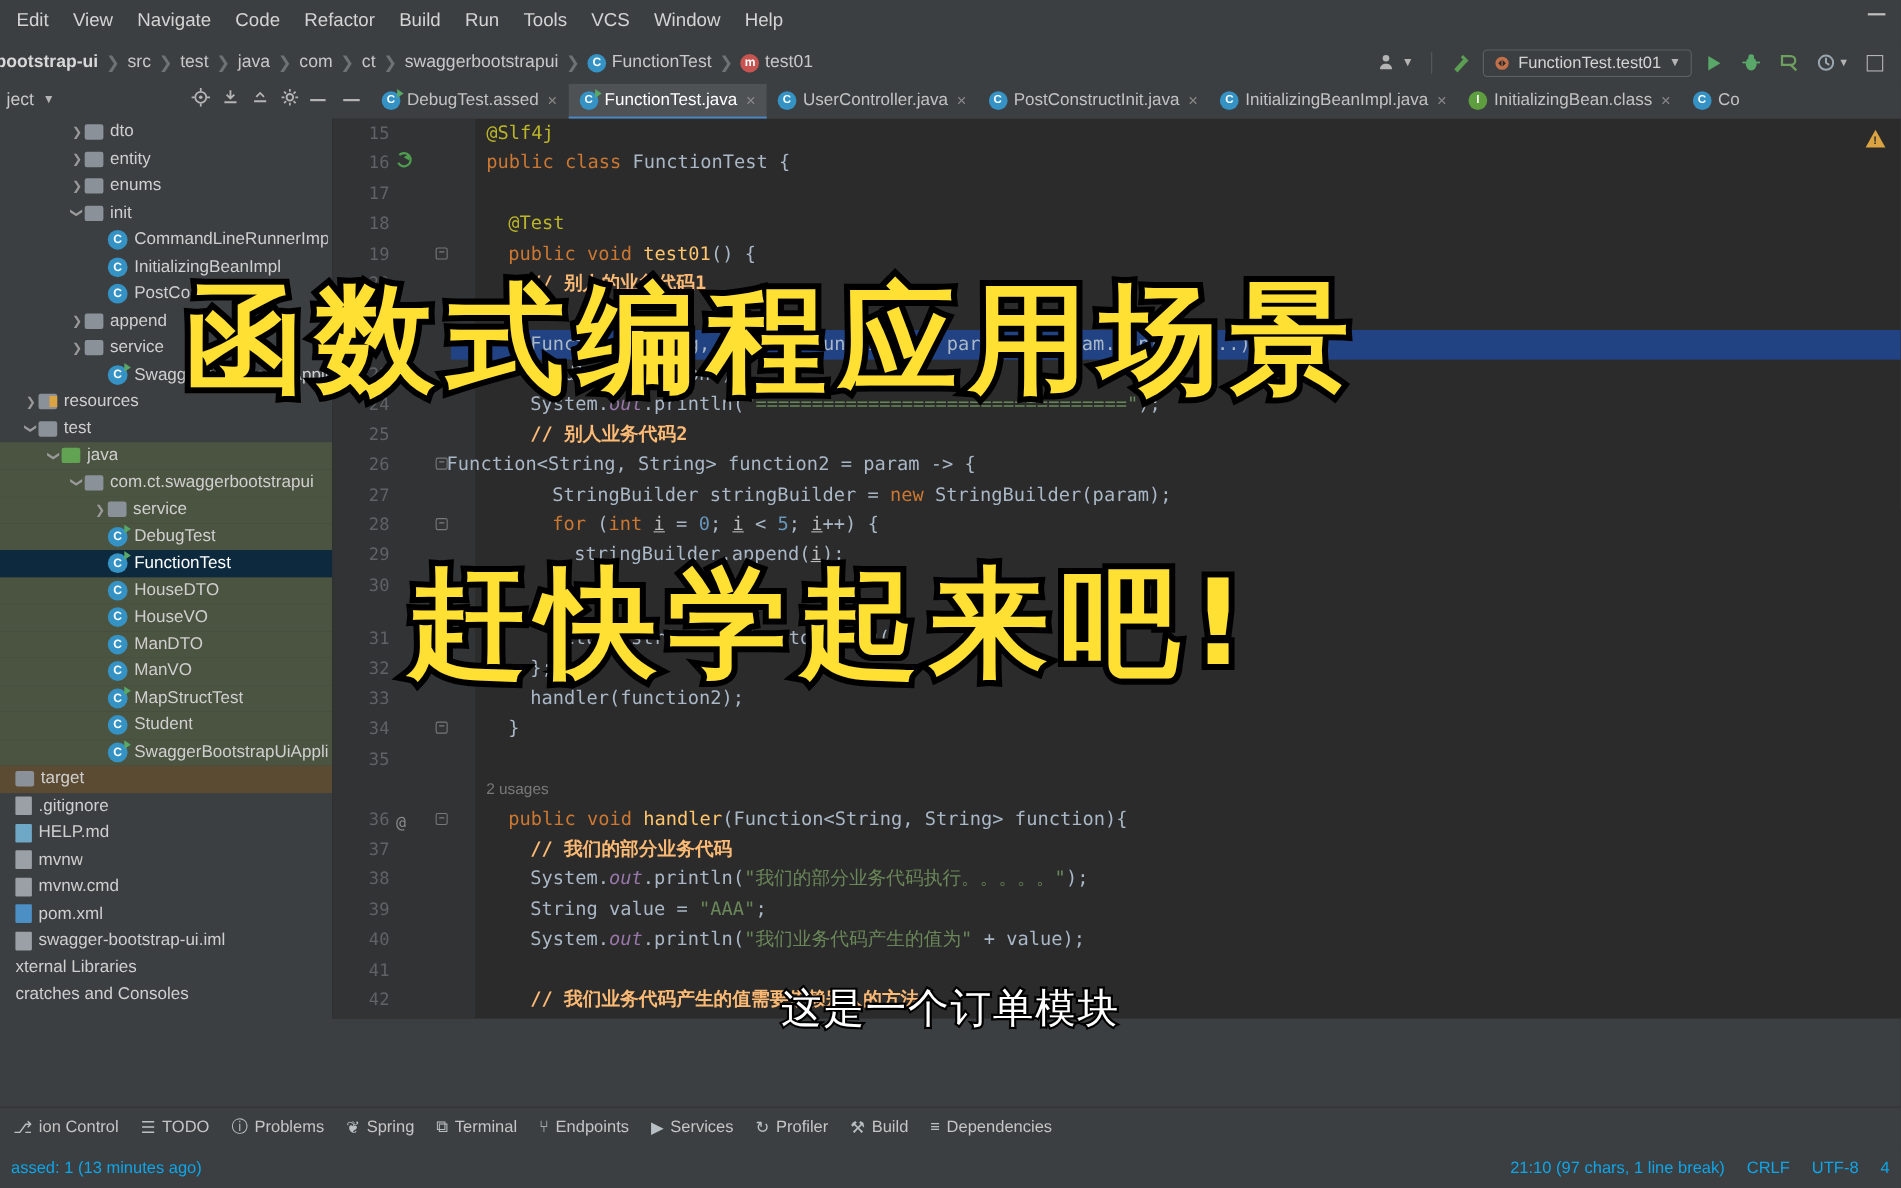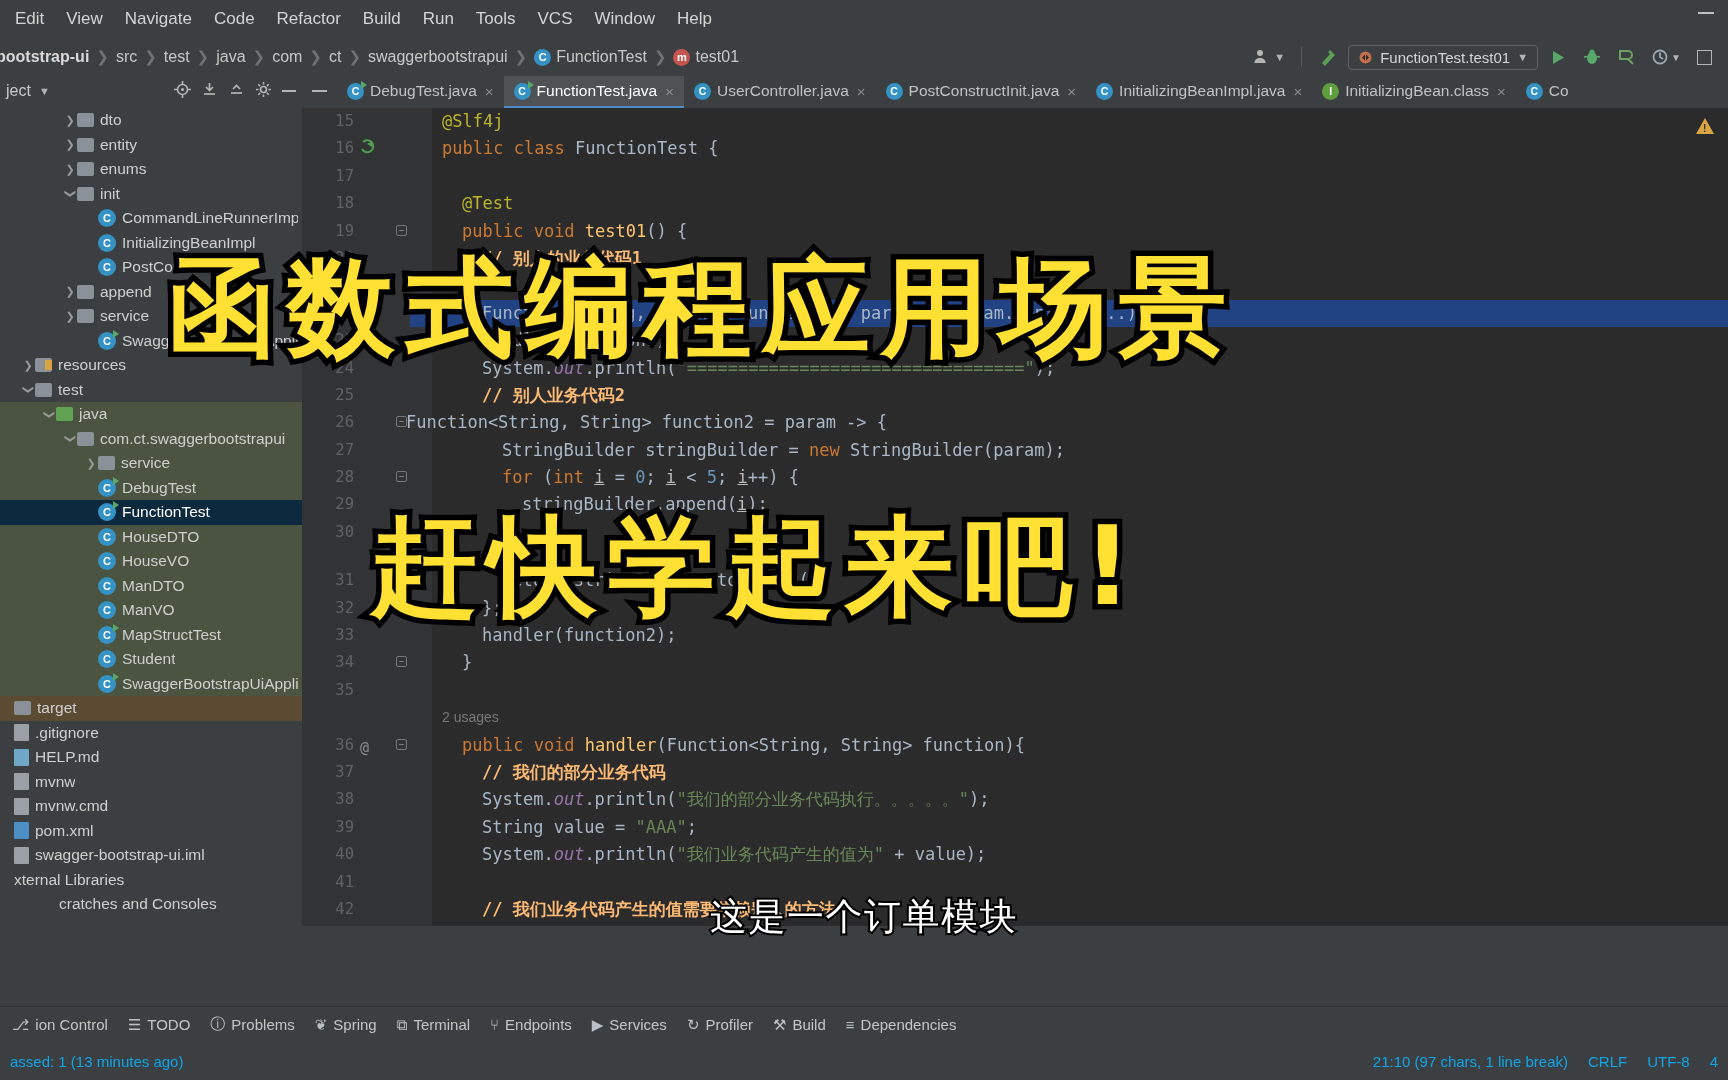--- a/index.html
+++ b/index.html
@@ -511,34 +511,34 @@
       </div>
       <div class="trow" style="padding-left: 0px;">
         <span class="arrow"></span>
         <span class="fileico"></span>
         <span class="tlabel">swagger-bootstrap-ui.iml</span>
       </div>
       <div class="trow" style="padding-left: 0px;">
         <span class="arrow"></span>
         <span class="tlabel">xternal Libraries</span>
       </div>
-      <div class="trow" style="padding-left: 0px; margin-left: 45px;">
+      <div class="trow" style="padding-left: 0px;">
         <span class="arrow"></span>
         <span class="tlabel">cratches and Consoles</span>
       </div>
     </div>
   <div class="tree-scroll"></div>
 
   <div class="tabs" id="tabs-container">
       <div class="tab">
         <div style="width:15px;height:2px;background:#b4b4b4;"></div>
       </div>
       <div class="tab">
         <span class="tico run">C</span>
-        <span>DebugTest.java</span>
+        <span>DebugTest.assed</span>
         <span class="x">×</span>
       </div>
       <div class="tab active">
         <span class="tico run">C</span>
         <span>FunctionTest.java</span>
         <span class="x">×</span>
       </div>
       <div class="tab">
         <span class="tico">C</span>
         <span>UserController.java</span>

